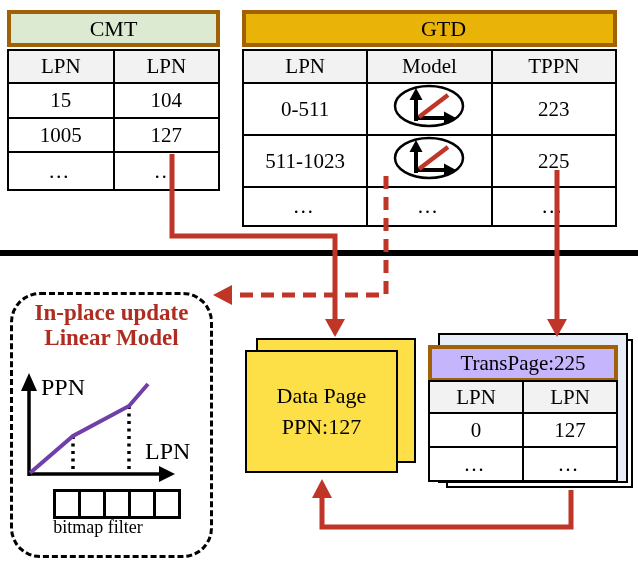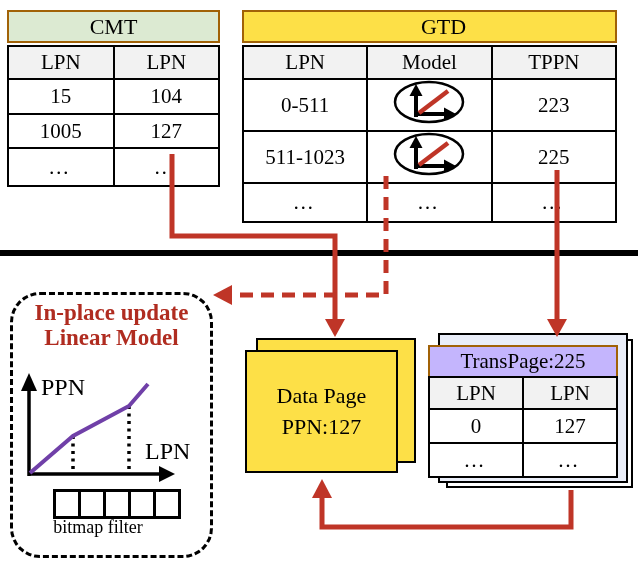--- a/index.html
+++ b/index.html
@@ -4,38 +4,38 @@
 <style>
   html,body{margin:0;padding:0;}
   body{
     width:638px;height:564px;position:relative;background:#ffffff;
     font-family:"Liberation Serif","DejaVu Serif",serif;color:#000;
     overflow:hidden;
   }
   
   .tblbox{position:absolute;}
   .tbl-title{
-    border:2px solid #a16207;display:flex;align-items:center;justify-content:center;
+    border:4px solid #a16207;display:flex;align-items:center;justify-content:center;
     font-size:22px;height:29px;
   }
   table.tbl{border-collapse:collapse;width:100%;table-layout:fixed;margin-top:2px;}
   table.tbl td{
     border:2px solid #000;text-align:center;vertical-align:middle;
     font-size:21px;padding:0;
   }
   .dots{letter-spacing:4px;font-size:20px;}
   
   #cmt{left:7px;top:10px;width:213px;}
   #cmt .tbl-title{background:#dcead2;}
   #cmt td{background:#fff;}
   #cmt tr.hdr td{background:#f2f2f2;}
   #cmt tr.hdr{height:33px;} #cmt tr.r1{height:35px;border-radius:15px;} #cmt tr.r2{height:34px;} #cmt tr.r3{height:38px;}
   
   #gtd{left:242px;top:10px;width:375px;}
-  #gtd .tbl-title{background:#fde047;padding-left:28px;}
+  #gtd .tbl-title{background:#eab308;padding-left:28px;}
   #gtd td{background:#fff;}
   #gtd tr.hdr td{background:#f2f2f2;}
   #gtd tr.hdr{height:33px;} #gtd tr.r1{height:51px;} #gtd tr.r2{height:52px;} #gtd tr.r3{height:39px;}
   
   #separator{position:absolute;left:0;top:250px;width:638px;height:6px;background:#000;}
   
   #inplace{
     position:absolute;left:10px;top:292px;width:197px;height:260px;
     border:3px dashed #000;border-radius:30px;
   }

